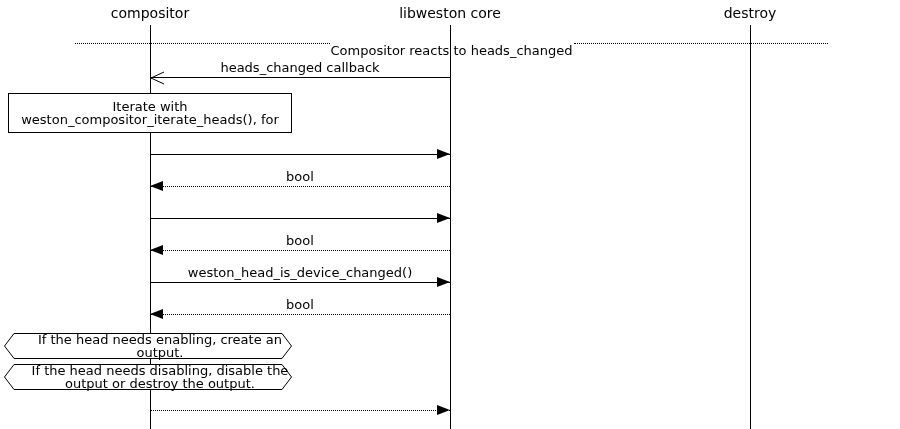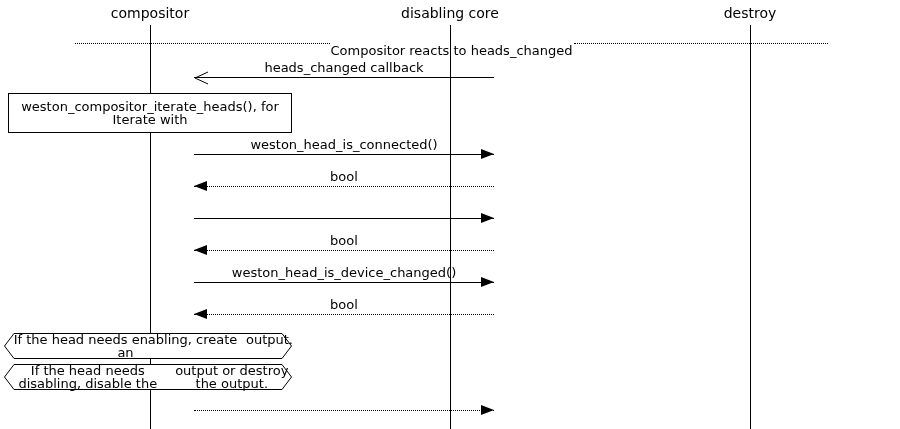--- a/index.html
+++ b/index.html
@@ -19,21 +19,21 @@
   .pname{
     position:absolute;top:5px;transform:translateX(-50%);
     font-size:14px;white-space:nowrap;
   }
   .divider{
     position:absolute;left:75px;top:43px;width:753px;height:14px;
     display:flex;align-items:flex-start;z-index:3;
   }
   .divider .dline{flex:1;height:0;border-top:1px dotted #000;}
   .divider .dtext{font-size:13px;white-space:nowrap;padding:0 1px;}
-  .msg{position:absolute;left:150px;width:300px;height:20px;z-index:2;margin-left:44px;}
+  .msg{position:absolute;left:150px;width:300px;height:20px;z-index:2;}
   .msg .line{position:absolute;top:19px;left:0;right:0;height:0;}
   .msg .line.solid{border-top:1px solid #000;}
   .msg .line.dotted{border-top:1px dotted #000;}
   .msg .lbl{
     position:absolute;top:2px;left:0;width:100%;
     text-align:center;font-size:13px;white-space:nowrap;
   }
   .arrow-right{
     position:absolute;right:0;top:14px;width:0;height:0;
     border-left:13px solid #000;
@@ -47,57 +47,56 @@
   .arrow-open{position:absolute;left:0;top:12px;}
   .note-rect{
     position:absolute;left:8px;top:93px;width:284px;height:40px;
     box-sizing:border-box;border:1px solid #000;background:#fff;
     display:flex;flex-direction:column;justify-content:center;
     text-align:center;font-size:13px;line-height:13px;z-index:4;
   }
   .hex{position:absolute;left:4px;width:288px;height:26px;z-index:4;}
   .hex svg{position:absolute;left:0;top:0;}
   .hex .htext{
-    position:absolute;left:1px;top:0;width:100%;height:100%;
-    display:flex;flex-direction:row;justify-content:center;
+    position:absolute;left:12px;top:0;width:100%;height:100%;
+    display:flex;flex-direction:column;justify-content:center;
     text-align:center;font-size:13px;line-height:13px;
   }
   .ln{display:block;}
 </style>
 </head>
 <body>
 
 <div class="canvas">
 
   <div class="lifeline" style="left:150px"></div>
   <div class="lifeline" style="left:450px"></div>
   <div class="lifeline" style="left:750px"></div>
 
   <div class="pname" style="left:150px">compositor</div>
-  <div class="pname" style="left:450px">disabling core</div>
+  <div class="pname" style="left:450px">libweston core</div>
   <div class="pname" style="left:750px">destroy</div>
 
   <div class="divider">
     <span class="dline"></span>
     <span class="dtext">Compositor reacts to heads_changed</span>
     <span class="dline"></span>
   </div>
 
   <div class="msg" style="top:58px">
     <div class="lbl">heads_changed callback</div>
     <div class="line solid"></div>
     <span class="arrow-open">
       <svg width="15" height="14" viewBox="0 0 15 14">
           <path d="M14 1 L1 7 L14 13" fill="none" stroke="#000" stroke-width="1"></path>
         </svg>
     </span>
   </div>
 
   <div class="msg" style="top:135px">
-    <div class="lbl">weston_head_is_connected()</div>
     <div class="line solid"></div>
     <span class="arrow-right"></span>
   </div>
 
   <div class="msg" style="top:167px">
     <div class="lbl">bool</div>
     <div class="line dotted"></div>
     <span class="arrow-left"></span>
   </div>
 
@@ -123,22 +122,22 @@
     <div class="line dotted"></div>
     <span class="arrow-left"></span>
   </div>
 
   <div class="msg" style="top:391px">
     <div class="line dotted"></div>
     <span class="arrow-right"></span>
   </div>
 
   <div class="note-rect">
+    <span class="ln">Iterate with</span>
     <span class="ln">weston_compositor_iterate_heads(), for</span>
-    <span class="ln">Iterate with</span>
   </div>
 
   <div class="hex" style="top:333px">
     <svg width="288" height="26" viewBox="0 0 288 26">
       <polygon points="10,0.5 278,0.5 287.5,13 278,25.5 10,25.5 0.5,13" fill="#ffffff" stroke="#000000" stroke-width="1"></polygon>
     </svg>
     <div class="htext">
       <span class="ln">If the head needs enabling, create an</span>
       <span class="ln">output.</span>
     </div>

